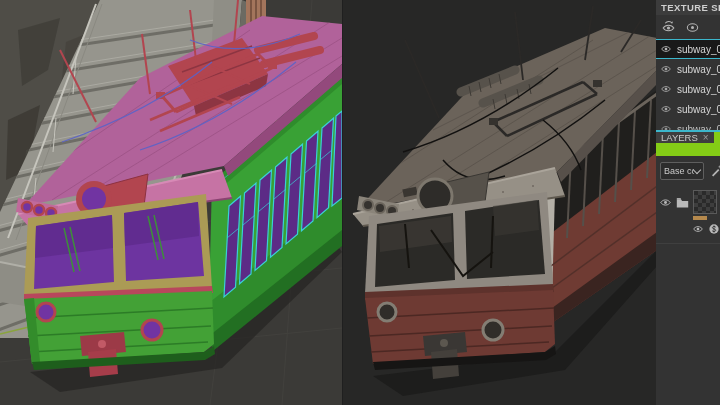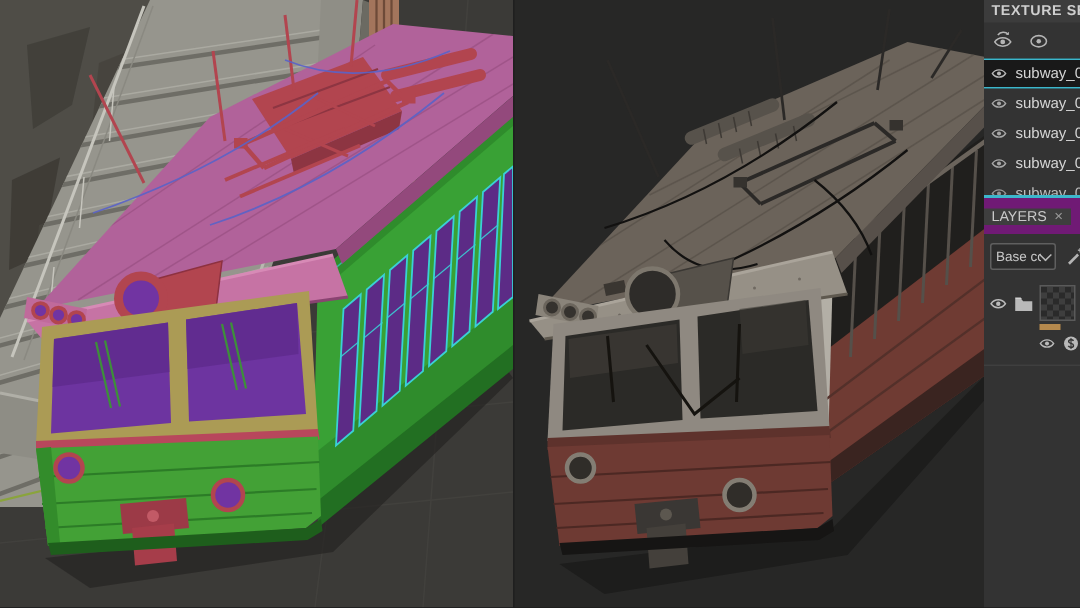--- a/index.html
+++ b/index.html
@@ -11,21 +11,21 @@
   .panel{position:absolute;left:656px;top:0;width:64px;height:405px;background:#333333;}
   .panel-header{height:15px;background:#3c3c3c;font-size:9.5px;font-weight:bold;letter-spacing:.4px;
                 color:#cfcfcf;line-height:15px;padding-left:5px;white-space:nowrap;overflow:hidden;}
   .ts-section{height:115px;overflow:hidden;position:relative;}
   .ts-toolbar{height:24px;display:flex;align-items:center;gap:9px;padding-left:5px;}
   .ts-row{height:20px;display:flex;align-items:center;gap:5px;padding-left:4px;
           font-size:10px;color:#d6d6d6;white-space:nowrap;box-sizing:border-box;}
   .ts-row.selected{background:#191919;border-top:1px solid #3cb7cc;border-bottom:1px solid #3cb7cc;}
   .layers-section{position:absolute;left:0;top:130px;width:64px;bottom:0;background:#333333;
                   border-top:2px solid #3cb7cc;}
-  .tabbar{height:24px;background:#701a75;display:flex;align-items:center;}
+  .tabbar{height:24px;background:#84cc16;display:flex;align-items:flex-start;}
   .tab{display:flex;align-items:center;gap:5px;padding:0 5px;font-size:9.5px;color:#c9c9c9;
        white-space:nowrap;}
   .tab.active{background:#3e3e3e;}
   .tab .close{color:#9a9a9a;font-size:10px;}
   .tab.inactive{background:#2c2c2c;margin-left:3px;}
   .layers-toolbar{height:30px;display:flex;align-items:center;gap:6px;padding-left:4px;}
   .dropdown{width:44px;height:18px;border:1px solid #5f5f5f;border-radius:2px;background:#2c2c2c;
             display:flex;align-items:center;font-size:9px;color:#c9c9c9;padding:0 3px;box-sizing:border-box;}
   .dropdown .dd-label{flex:1;white-space:nowrap;overflow:hidden;}
   .chev{width:5px;height:5px;border-right:1px solid #bbb;border-bottom:1px solid #bbb;

